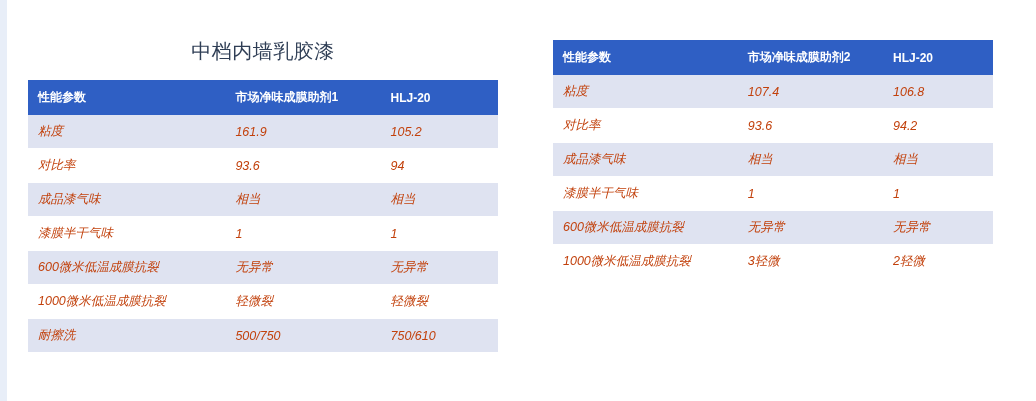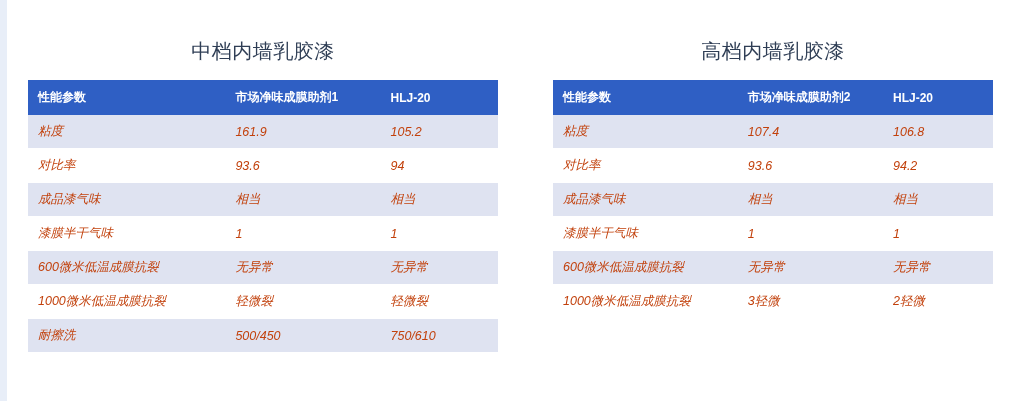--- a/index.html
+++ b/index.html
@@ -135,29 +135,28 @@
           <td>无异常</td>
           <td>无异常</td>
         </tr>
         <tr class="row-even">
           <td>1000微米低温成膜抗裂</td>
           <td>轻微裂</td>
           <td>轻微裂</td>
         </tr>
         <tr class="row-odd">
           <td>耐擦洗</td>
-          <td>500/450</td>
+          <td>500/750</td>
           <td>750/610</td>
         </tr>
       </tbody>
     </table>
   </div>
 
   <div class="panel panel-right">
-    <div class="panel-title">高档内墙乳胶漆</div>
     <table class="data-table">
       <thead>
         <tr>
           <th>性能参数</th>
           <th>市场净味成膜助剂2</th>
           <th>HLJ-20</th>
         </tr>
       </thead>
       <tbody>
         <tr class="row-odd">

